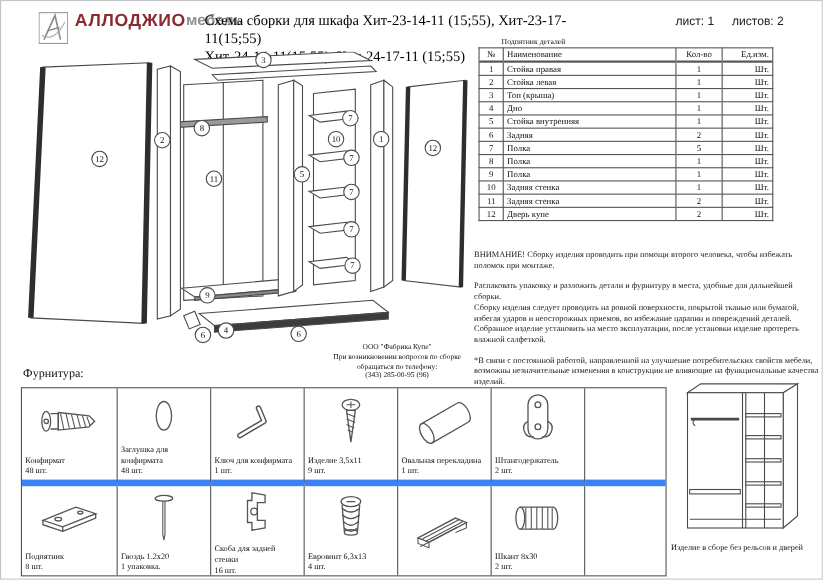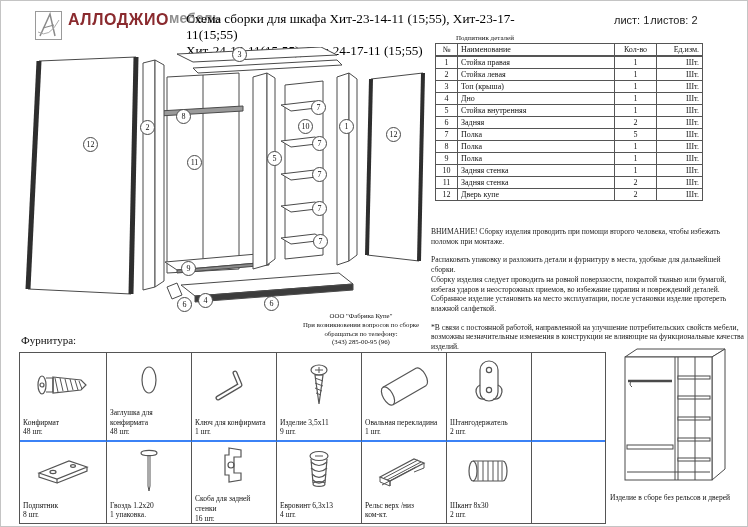--- a/index.html
+++ b/index.html
@@ -6,21 +6,21 @@
 html,body{background:#e8e8e8}
 body{font-family:"Liberation Serif",serif;color:#111}
 .page{position:relative;width:748px;height:527px;background:#fff;border:1px solid #c4c4c4;overflow:hidden}
 
 .logo{position:absolute;left:34px;top:10px;display:flex;gap:6px;align-items:flex-start}
 .logo-mark{width:27px;height:29px}
 .logo-text{display:flex;flex-direction:row}
 .brand{font-family:"Liberation Sans",sans-serif;font-weight:bold;font-size:16px;letter-spacing:.6px;color:#8a2a2e}
 .brand-sub{font-family:"Liberation Sans",sans-serif;font-weight:bold;font-size:14px;color:#8f8f8f;text-align:center;margin-top:-1px}
 .title{position:absolute;left:185px;top:10px;width:380px;font-size:13.2px;line-height:1.22;color:#000}
-.sheetinfo{position:absolute;left:613px;top:13px;font-family:"Liberation Sans",sans-serif;font-size:11px;display:flex;gap:1px;color:#222}
+.sheetinfo{position:absolute;left:613px;top:13px;font-family:"Liberation Sans",sans-serif;font-size:11px;display:flex;gap:16px;color:#222}
 
 .pt-caption{position:absolute;left:455px;top:33px;font-size:7px}
 table.parts{position:absolute;left:434px;top:42px;border-collapse:collapse;font-size:8px}
 table.parts th,table.parts td{border:1px solid #555;padding:1px 3px;height:12px;font-weight:normal;vertical-align:middle}
 table.parts thead th{border-bottom:2px solid #555}
 .c-num{width:22px;text-align:center}
 .c-name{width:157px;text-align:left}
 .c-qty{width:42px;text-align:center}
 .c-unit{width:46px;text-align:right}
 
@@ -28,21 +28,21 @@
 .notes .gap{margin-bottom:9px}
 
 .factory{position:absolute;left:278px;top:311px;width:164px;text-align:center;font-size:6.8px;line-height:1.3}
 
 .diagram{position:absolute;left:18px;top:46px;width:410px;height:270px}
 svg.draw *{stroke:#4a4a4a;stroke-width:1;fill:#fff}
 .co{position:absolute;width:15px;height:15px;border:1px solid #4a4a4a;border-radius:50%;background:#fff;display:flex;align-items:center;justify-content:center;font-size:8px;line-height:1}
 
 .hw-caption{position:absolute;left:20px;top:333px;font-size:11px}
 .hw{position:absolute;left:18px;top:351px;display:grid;grid-template-columns:87px 85px 85px 85px 85px 85px 73px;grid-template-rows:89px 81px;border:1px solid #555}
-.hw-cell{border-right:1px solid #555;border-bottom:2px solid #3b82f6;display:flex;flex-direction:column;overflow:hidden}
+.hw-cell{border-right:1px solid #555;border-bottom:6px solid #3b82f6;display:flex;flex-direction:column;overflow:hidden}
 .hw-cell:nth-child(7n){border-right:none}
 .hw-cell:nth-child(n+8){border-bottom:none}
 .hw-icon{flex:1;display:flex;align-items:center;justify-content:center}
 .hw-label{font-size:7.5px;line-height:1.3;padding:0 3px 3px}
 svg.ico *{stroke:#555;stroke-width:1.2;fill:none}
 
 .assembled{position:absolute;left:610px;top:340px;width:135px;height:150px}
 .assembled-caption{position:absolute;left:606px;top:492px;width:126px;text-align:center;font-size:7.5px;line-height:1.2}
 </style>
 </head>
@@ -391,24 +391,20 @@
 
     <div class="hw-cell">
       <div class="hw-icon">
         <svg class="ico" viewBox="0 0 64 48" width="64" height="48">
           <polygon points="8,30 42,12 52,16 18,34"></polygon>
           <path d="M12,31 L46,13 M15,33 L49,15" style="stroke-width:1"></path>
           <path d="M8,30 v5 l10,4 v-5 M18,34 v5 M52,16 v5 l-10,4" style="stroke-width:1"></path>
           <path d="M10,38 L44,20" style="stroke-width:1"></path>
         </svg>
       </div>
-      <div class="hw-label">
-        <div>Рельс верх /низ</div>
-        <div>ком-кт.</div>
-      </div>
     </div>
 
     <div class="hw-cell">
       <div class="hw-icon">
         <svg class="ico" viewBox="0 0 60 44" width="60" height="44">
           <ellipse cx="14" cy="22" rx="4" ry="10"></ellipse>
           <path d="M14,12 L44,12 A4,10 0 0 1 44,32 L14,32"></path>
           <path d="M19,12.5 v19 M24,12 v20 M29,12 v20 M34,12 v20 M39,12 v20 M43,12.5 v19" style="stroke-width:1"></path>
         </svg>
       </div>

